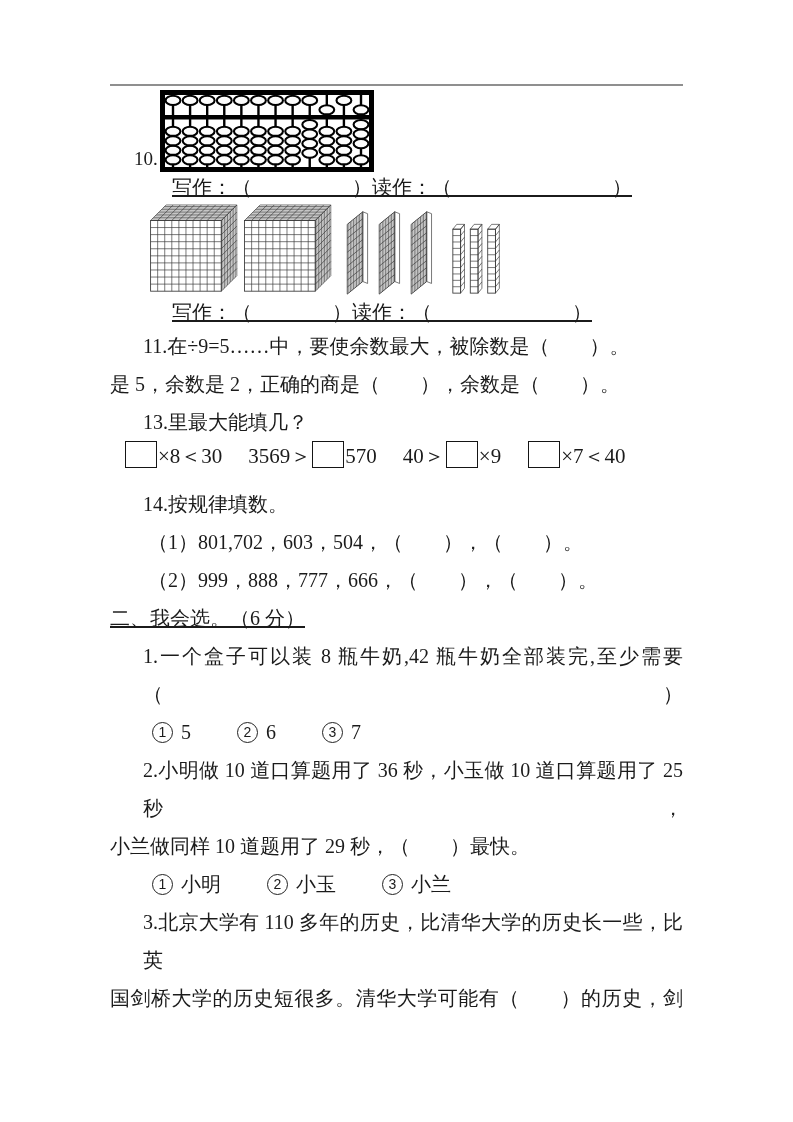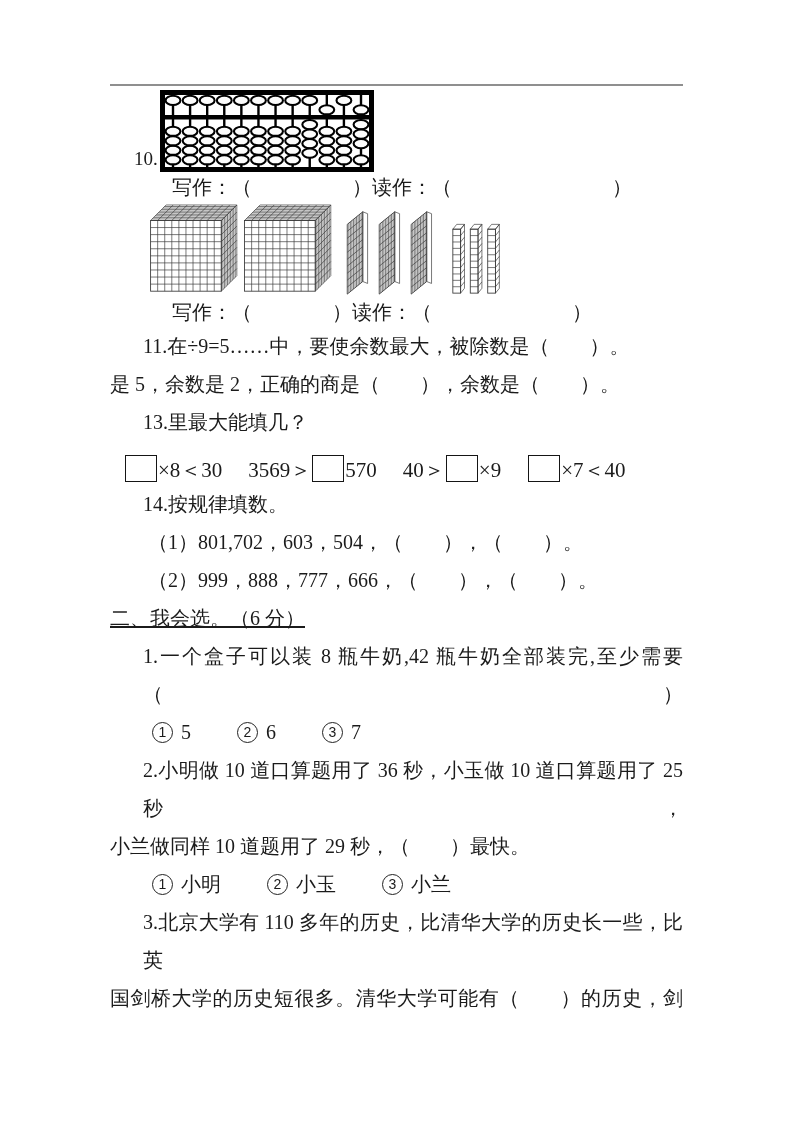--- a/index.html
+++ b/index.html
@@ -11,26 +11,26 @@
     background:#ffffff;
     color:#1b1b1b;
     font-family:"Liberation Serif","DejaVu Serif",serif;
     font-size:20px;
     overflow:hidden;
   }
   .toprule{height:2px;background:#8f8f8f;margin-bottom:4px;}
   .figrow{display:flex;align-items:flex-end;padding-left:24px;margin-top:4px;}
   .qnum{font-size:19px;padding:0 2px 2px 0;white-space:nowrap;}
   .abacus-svg{width:214px;height:82px;display:block;}
-  .caption{margin-left:62px;line-height:30px;white-space:nowrap;}
+  .caption{margin-left:62px;line-height:30px;white-space:nowrap;text-decoration:underline;}
   .blocks-svg{width:352px;height:93px;display:block;margin:2px 0 0 38px;}
   .para{line-height:38px;white-space:nowrap;}
   .indent{padding-left:33px;}
   .fill{text-align:justify;text-align-last:justify;white-space:normal;}
-  .exprline{display:flex;align-items:flex-end;height:44px;padding-left:14px;font-size:21px;}
+  .exprline{display:flex;align-items:flex-start;height:44px;padding-left:14px;font-size:21px;}
   .grp{display:inline-flex;align-items:center;margin-right:26px;white-space:nowrap;}
   .fillbox{width:30px;height:25px;border:1.7px solid #151515;display:inline-block;background:#fff;margin:0 1px 3px 1px;}
   .subitem{padding-left:38px;}
   .sechead{line-height:38px;text-decoration:underline;}
   .opts{display:flex;align-items:center;line-height:38px;padding-left:42px;}
   .option{display:inline-flex;align-items:center;margin-right:46px;white-space:nowrap;}
   .circ{
     width:19px;height:19px;border:1.4px solid #222;border-radius:50%;
     display:inline-flex;align-items:center;justify-content:center;
     font-size:14px;line-height:1;margin-right:8px;flex:0 0 auto;

